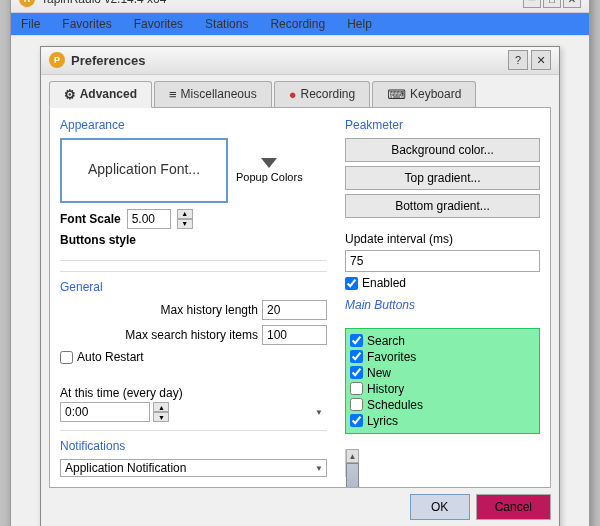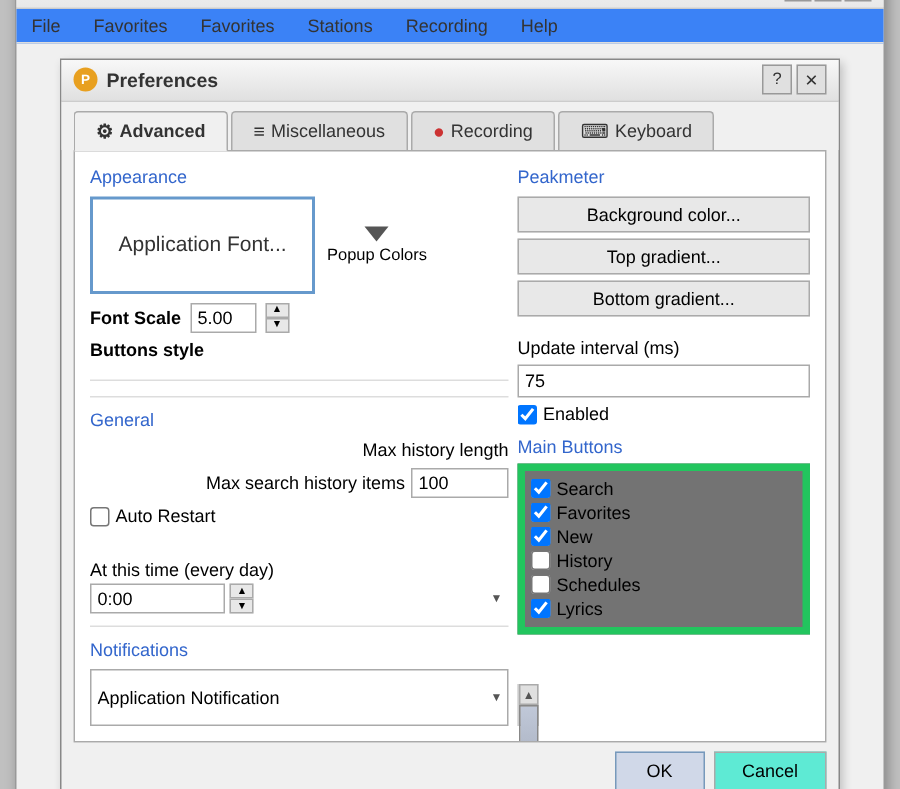--- a/index.html
+++ b/index.html
@@ -200,21 +200,21 @@
     }
 
     .appearance-row {
       display: flex;
       align-items: center;
       gap: 8px;
       margin-bottom: 6px;
     }
 
     .font-preview-box {
-      width: 150px;
+      width: 168px;
       height: 65px;
       border: 2px solid #6699cc;
       background: white;
       display: flex;
       align-items: center;
       justify-content: center;
       font-size: 14px;
       color: #333;
       cursor: pointer;
       text-align: center;
@@ -356,21 +356,21 @@
     }
 
     .notifications-section {
       border-top: 1px solid #ddd;
       padding-top: 8px;
     }
 
     .notifications-select {
       width: 100%;
       border: 1px solid #aaa;
-      padding: 11px 4px;
+      padding: 1px 4px;
       font-size: 12px;
       background: white;
       appearance: none;
       cursor: pointer;
     }
 
     .peakmeter-label {
       color: #3366cc;
       font-size: 12px;
       margin-bottom: 6px;
@@ -411,26 +411,27 @@
       margin-bottom: 8px;
     }
 
     .main-buttons-section {
       margin-top: 6px;
     }
 
     .main-buttons-label {
       color: #3366cc;
       font-size: 12px;
-      margin-bottom: 4px;
+      margin-bottom: 16px;
+      font-style: italic;
     }
 
     .main-buttons-list {
-      border: 5px solid #22c55e;
-      background: #737373;
+      border: 1px solid #22c55e;
+      background: #86efac;
       padding: 4px;
     }
 
     .mb-item {
       display: flex;
       align-items: center;
       gap: 4px;
       padding: 1px 0;
       font-size: 12px;
     }
@@ -454,21 +455,21 @@
     .dialog-footer {
       display: flex;
       justify-content: flex-end;
       padding: 6px 8px 8px;
       gap: 6px;
     }
 
     .footer-btn {
       padding: 5px 18px;
       border: 1px solid #aaa;
-      background: #5eead4;
+      background: #be185d;
       font-size: 12px;
       cursor: pointer;
       min-width: 60px;
     }
     .footer-btn.default {
       background: #d0d8e8;
       border-color: #7799bb;
     }
 
     .scroll-track {
@@ -512,21 +513,21 @@
       display: flex;
       border: 1px solid #aaa;
       margin: 0 8px 0;
       background: white;
     }
 
     .main-content {
       flex: 1;
       padding: 10px;
       display: flex;
-      gap: 6px;
+      gap: 18px;
       overflow: hidden;
     }
 
     .at-time-label {
       font-size: 12px;
       margin-bottom: 2px;
     }
   </style>
 </head>
 <body>
@@ -608,20 +609,21 @@
                 <div class="spin-btn">▼</div>
               </div>
             </div>
             <div class="buttons-style-label">Buttons style</div>
           </div>
 
           <div class="general-section">
             <div class="section-title">General</div>
             <div class="form-row">
               <span class="form-label">Max history length</span>
+              <input class="text-input" type="text" value="20" style="">
             </div>
             <div class="form-row">
               <span class="form-label">Max search history items</span>
               <input class="text-input" type="text" value="100" style="">
             </div>
             <div class="checkbox-row">
               <input type="checkbox" style="">
               <label>Auto Restart</label>
             </div>
             <div class="at-time-label">At this time (every day)</div>

